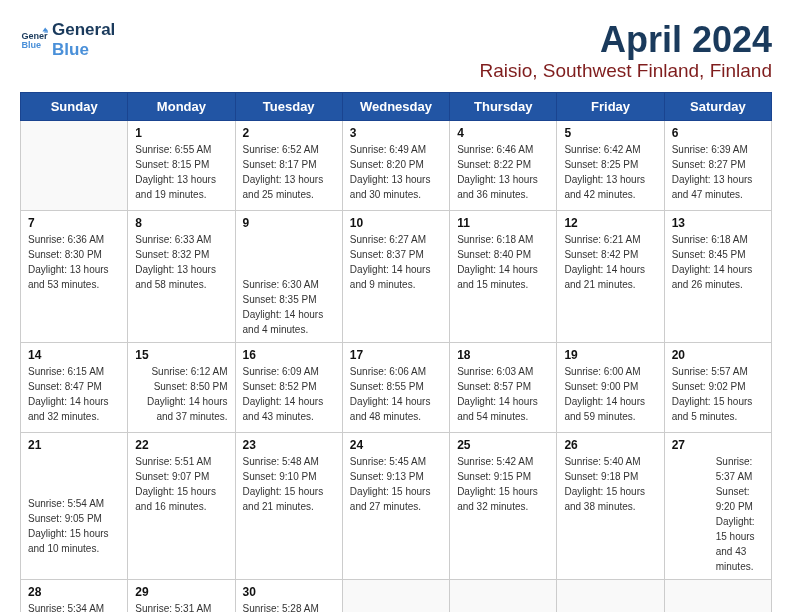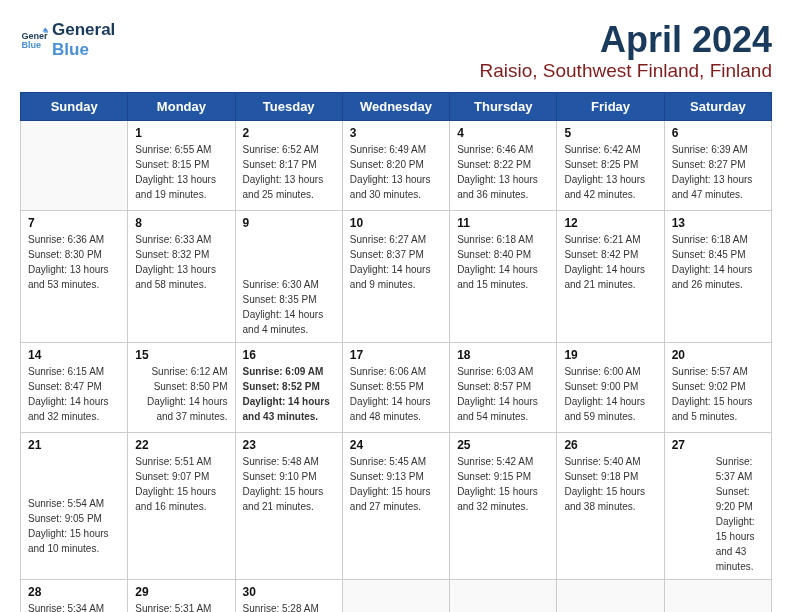--- a/index.html
+++ b/index.html
@@ -221,21 +221,21 @@
         </td>
         <td>
           <div class="day-num">15</div>
           <div class="day-info" style="white-space: pre-line; text-align: right;">Sunrise: 6:12 AM
 Sunset: 8:50 PM
 Daylight: 14 hours
 and 37 minutes.</div>
         </td>
         <td>
           <div class="day-num">16</div>
-          <div class="day-info" style="white-space: pre-line; font-weight: bold;">Sunrise: 6:09 AM
+          <div class="day-info" style="white-space: pre-line;">Sunrise: 6:09 AM
 Sunset: 8:52 PM
 Daylight: 14 hours
 and 43 minutes.</div>
         </td>
         <td>
           <div class="day-num">17</div>
           <div class="day-info" style="white-space: pre-line;">Sunrise: 6:06 AM
 Sunset: 8:55 PM
 Daylight: 14 hours
 and 48 minutes.</div>

